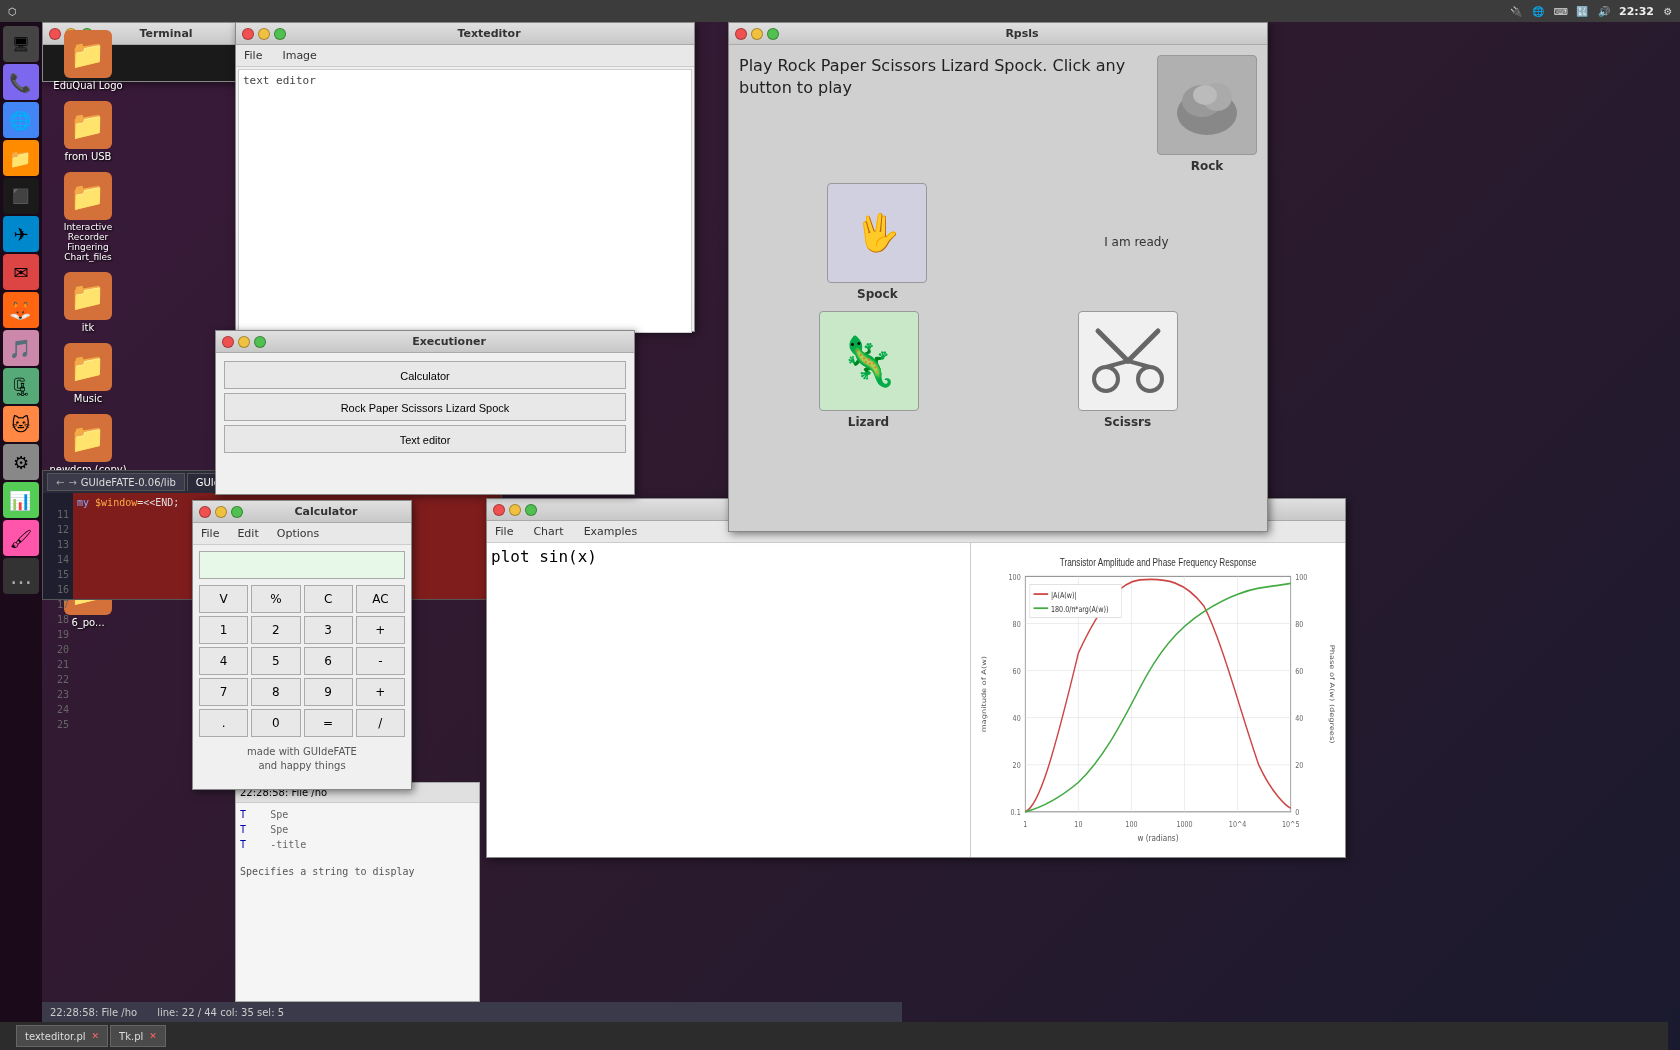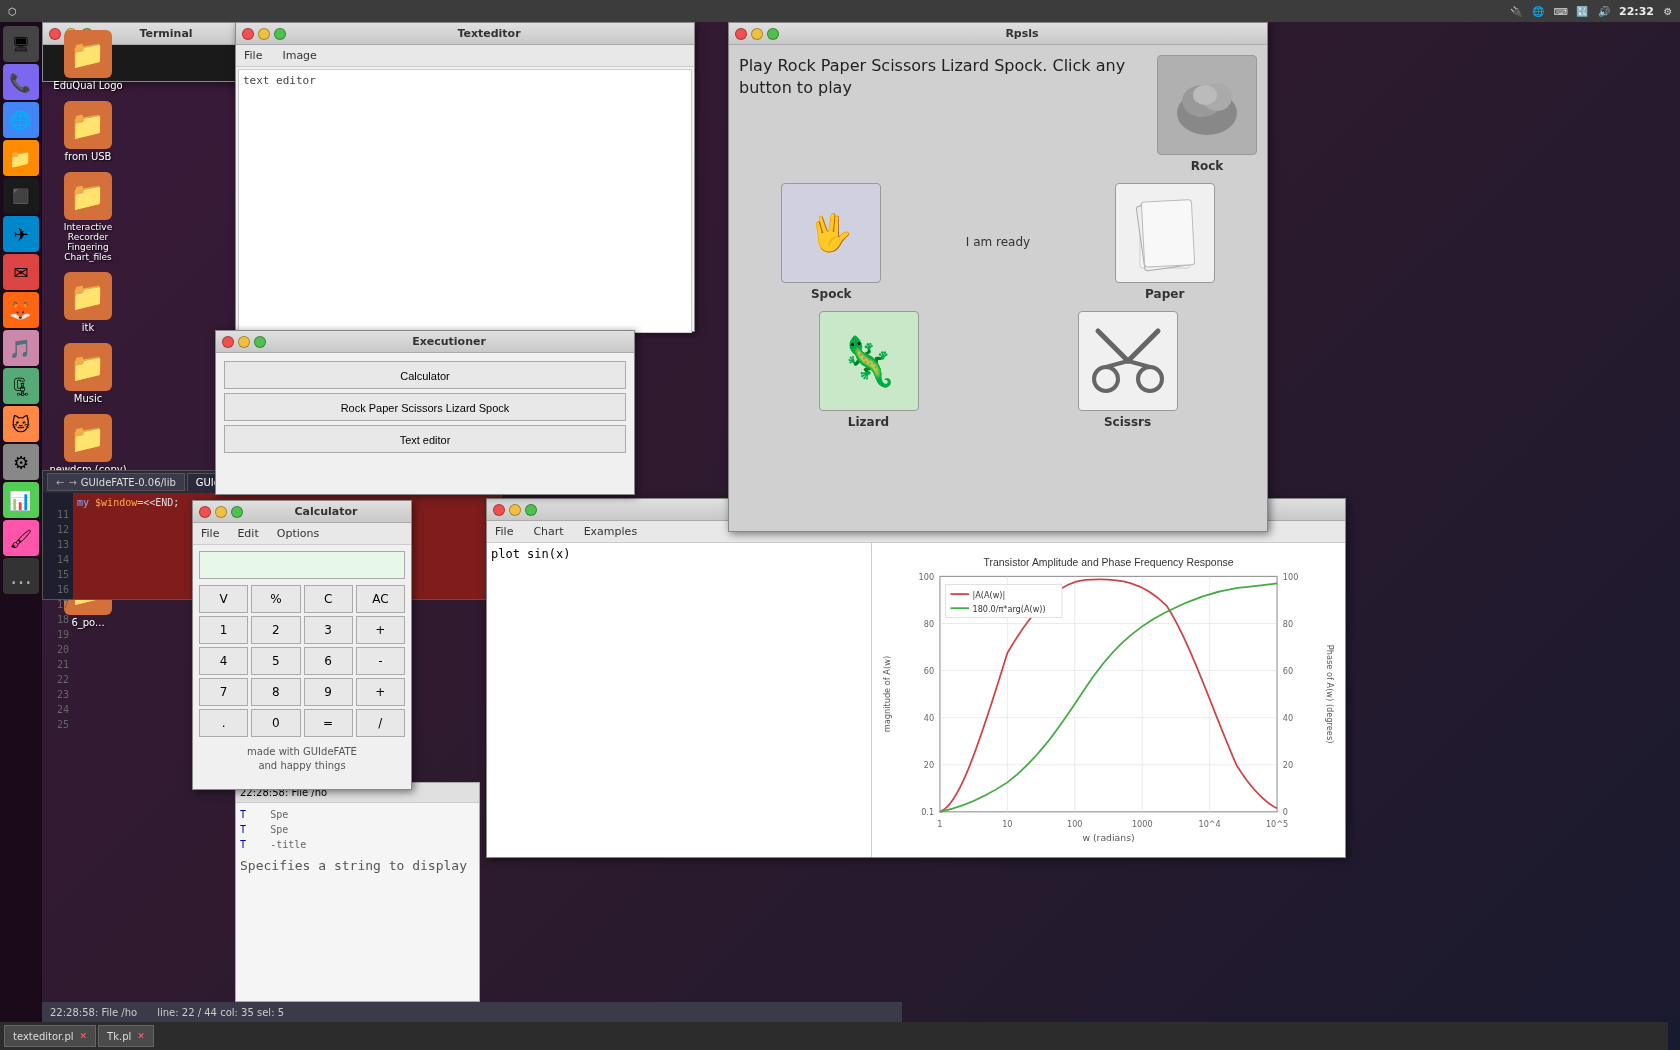--- a/index.html
+++ b/index.html
@@ -57,21 +57,21 @@
 
     
     .taskbar-bottom {
       position: absolute;
       bottom: 0; left: 0; right: 12px;
       height: 28px;
       background: #2c2c2c;
       display: flex;
       align-items: center;
       z-index: 1000;
-      padding: 0 4px;
+      padding: 0 16px;
       gap: 2px;
     }
     .taskbar-btn {
       height: 22px;
       padding: 0 8px;
       background: #4a4a4a;
       border: 1px solid #666;
       color: #ddd;
       font-size: 10px;
       display: flex;
@@ -394,25 +394,25 @@
       display: flex;
       align-items: center;
       padding: 0 4px;
       gap: 12px;
     }
     .gnuplot-content {
       display: flex;
       height: calc(100% - 44px);
     }
     .gnuplot-editor {
-      width: 385px;
+      width: 484px;
       background: white;
       border-right: 1px solid #ccc;
       font-family: monospace;
-      font-size: 12px;
+      font-size: 16px;
       padding: 4px;
       overflow: auto;
     }
     .gnuplot-plot {
       flex: 1;
       background: white;
       position: relative;
       padding: 4px;
     }
 
@@ -668,30 +668,20 @@
       </div>
 
       <div class="rpsls-middle">
         <div class="rpsls-card">
           <div class="rpsls-img rpsls-img-spock" style="background:#d0d0e0;border-radius:4px;overflow:hidden;">
             <div style="font-size:36px;line-height:1;">🖖</div>
           </div>
           <div class="rpsls-label">Spock</div>
         </div>
         <div class="rpsls-status">I am ready</div>
-        <div class="rpsls-card">
-          <div class="rpsls-img rpsls-img-paper" style="background:#f0f0f0;border-radius:4px;">
-            <svg width="80" height="80" viewBox="0 0 80 80">
-              <rect x="15" y="10" width="50" height="65" rx="3" fill="#f8f8f8" stroke="#ccc"></rect>
-              <rect x="15" y="10" width="50" height="65" rx="3" fill="#eee" stroke="#aaa" transform="rotate(-8,40,40)"></rect>
-              <rect x="18" y="8" width="50" height="65" rx="3" fill="#f8f8f8" stroke="#bbb" transform="rotate(-3,40,40)"></rect>
-            </svg>
-          </div>
-          <div class="rpsls-label">Paper</div>
-        </div>
       </div>
 
       <div class="rpsls-bottom">
         <div class="rpsls-card">
           <div class="rpsls-img rpsls-img-lizard" style="background:#c8e8c8;border-radius:4px;">
             <div style="font-size:48px;line-height:1;">🦎</div>
           </div>
           <div class="rpsls-label">Lizard</div>
         </div>
         <div class="rpsls-card">
@@ -822,21 +812,21 @@
   </div>
 
   <div style="position:absolute;bottom:48px;left:235px;width:245px;height:220px;background:#f5f5f5;border:1px solid #aaa;z-index:30;overflow:hidden;">
     <div style="background:#e0e0e0;height:20px;display:flex;align-items:center;padding:0 4px;border-bottom:1px solid #ccc;font-size:10px;">
       <span>22:28:58: File /ho</span>
     </div>
     <div style="padding:4px;font-family:monospace;font-size:10px;color:#333;overflow:auto;height:calc(100%-20px);line-height:1.5;">
       <div><span style="color:#00a;">T</span> &nbsp;&nbsp; <span style="color:#666;">Spe</span></div>
       <div><span style="color:#00a;">T</span> &nbsp;&nbsp; <span style="color:#666;">Spe</span></div>
       <div><span style="color:#00a;">T</span> &nbsp;&nbsp; <span style="color:#666;">-title</span></div>
-      <div style="margin-top:4px;font-size:13px;color:#555;">Specifies a string to display</div>
+      <div style="margin-top:12px;font-size:10px;color:#555;">Specifies a string to display</div>
     </div>
   </div>
 
   <div class="taskbar-bottom">
     <div class="taskbar-bottom-items">
       <div class="taskbar-btn">
         <span>texteditor.pl</span>
         <span class="taskbar-btn-close">✕</span>
       </div>
       <div class="taskbar-btn">

